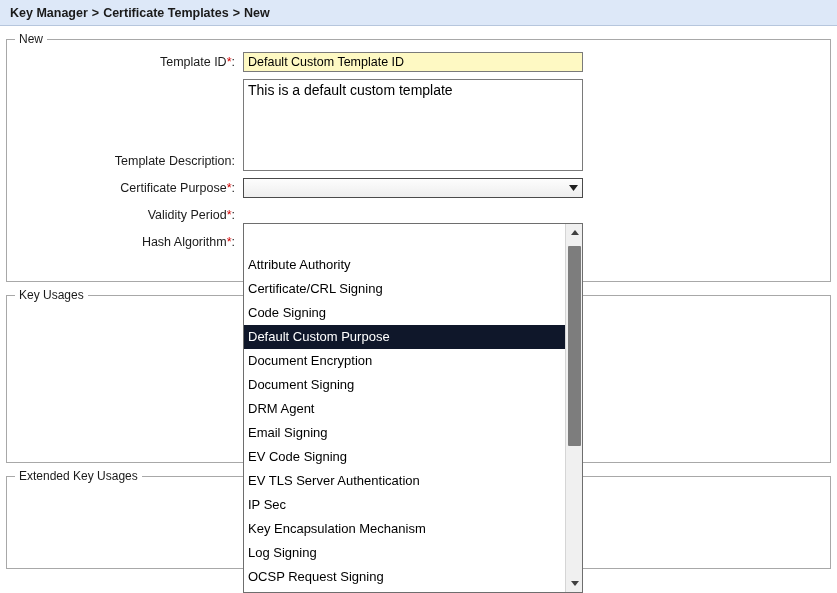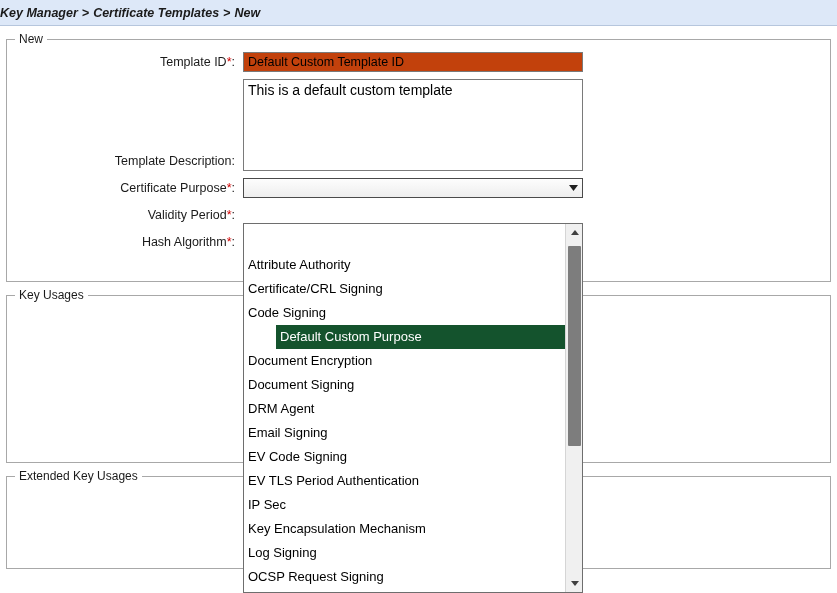--- a/index.html
+++ b/index.html
@@ -16,25 +16,25 @@
     overflow: hidden;
     position: relative;
   }
   
   .breadcrumb {
     height: 26px;
     background: #dde8f8;
     border-bottom: 1px solid #b6c6dd;
     display: flex;
     align-items: center;
+    padding-left: 10px;
     font-weight: bold;
     font-size: 12.5px;
     color: #1a1a1a;
     box-sizing: border-box;
-    font-style: italic;
   }
   .breadcrumb .crumb { white-space: pre; }
   .breadcrumb .sep { white-space: pre; padding: 0 4px; }
 
   
   fieldset.group {
     border: 1px solid #a8a8a8;
     margin: 6px 6px 0 6px;
     padding: 6px 8px 10px 8px;
     position: relative;
@@ -65,21 +65,21 @@
   .req { color: #d00000; }
 
   input.txt {
     width: 340px;
     height: 20px;
     font-family: "Liberation Sans", sans-serif;
     font-size: 12.5px;
     padding: 1px 4px;
     border: 1px solid #7a7a7a;
     box-sizing: border-box;
-    background: #c2410c;
+    background: #fef9c3;
     color: #000;
   }
   textarea.ta {
     width: 340px;
     height: 92px;
     font-family: "Liberation Sans", sans-serif;
     font-size: 14px;
     padding: 2px 4px;
     border: 1px solid #7a7a7a;
     box-sizing: border-box;
@@ -138,23 +138,22 @@
   }
   .dropdown .opt {
     height: 24px;
     line-height: 24px;
     padding-left: 4px;
     font-size: 13px;
     white-space: nowrap;
     color: #000;
   }
   .dropdown .opt.selected {
-    background: #14532d;
+    background: #0f172a;
     color: #ffffff;
-    margin-left: 32px;
   }
   
   .dd-scroll {
     position: absolute;
     right: 0; top: 0;
     width: 17px; height: 100%;
     background: #f0f0f0;
     border-left: 1px solid #d5d5d5;
     box-sizing: border-box;
   }
@@ -322,21 +321,21 @@
   <div class="list" id="dd-list">
       <div class="opt">Attribute Authority</div>
       <div class="opt">Certificate/CRL Signing</div>
       <div class="opt">Code Signing</div>
       <div class="opt selected">Default Custom Purpose</div>
       <div class="opt">Document Encryption</div>
       <div class="opt">Document Signing</div>
       <div class="opt">DRM Agent</div>
       <div class="opt">Email Signing</div>
       <div class="opt">EV Code Signing</div>
-      <div class="opt">EV TLS Period Authentication</div>
+      <div class="opt">EV TLS Server Authentication</div>
       <div class="opt">IP Sec</div>
       <div class="opt">Key Encapsulation Mechanism</div>
       <div class="opt">Log Signing</div>
       <div class="opt">OCSP Request Signing</div>
     </div>
   <div class="dd-scroll">
     <div class="btn">
       <svg width="8" height="5" viewBox="0 0 8 5">
           <path d="M4 0 L8 5 L0 5 Z" fill="#404040"></path>
         </svg>

